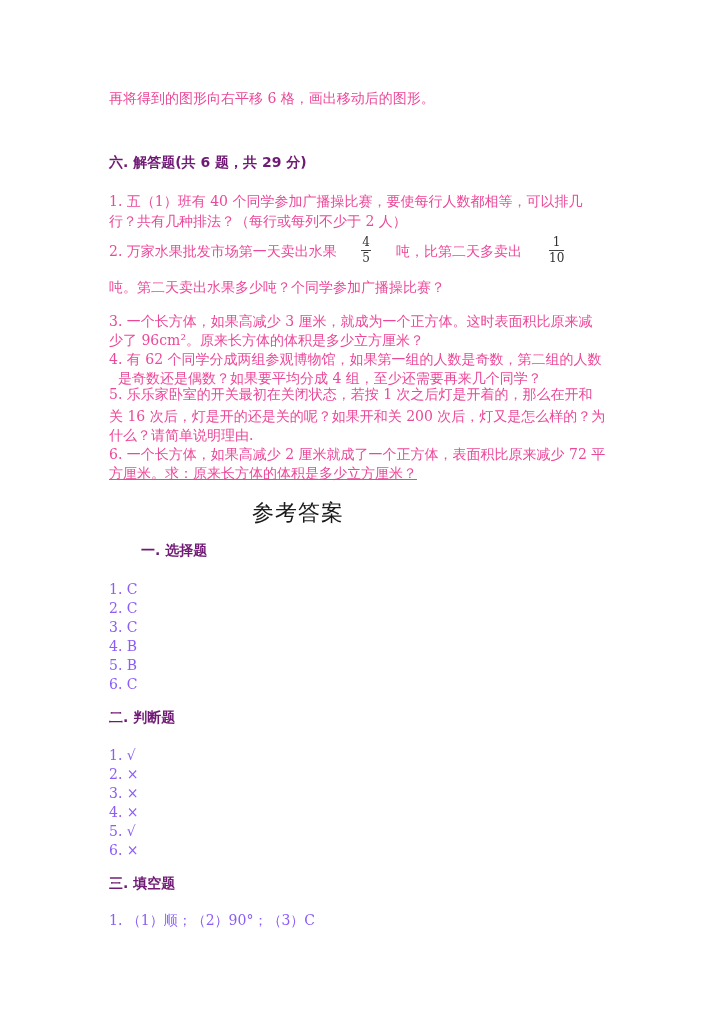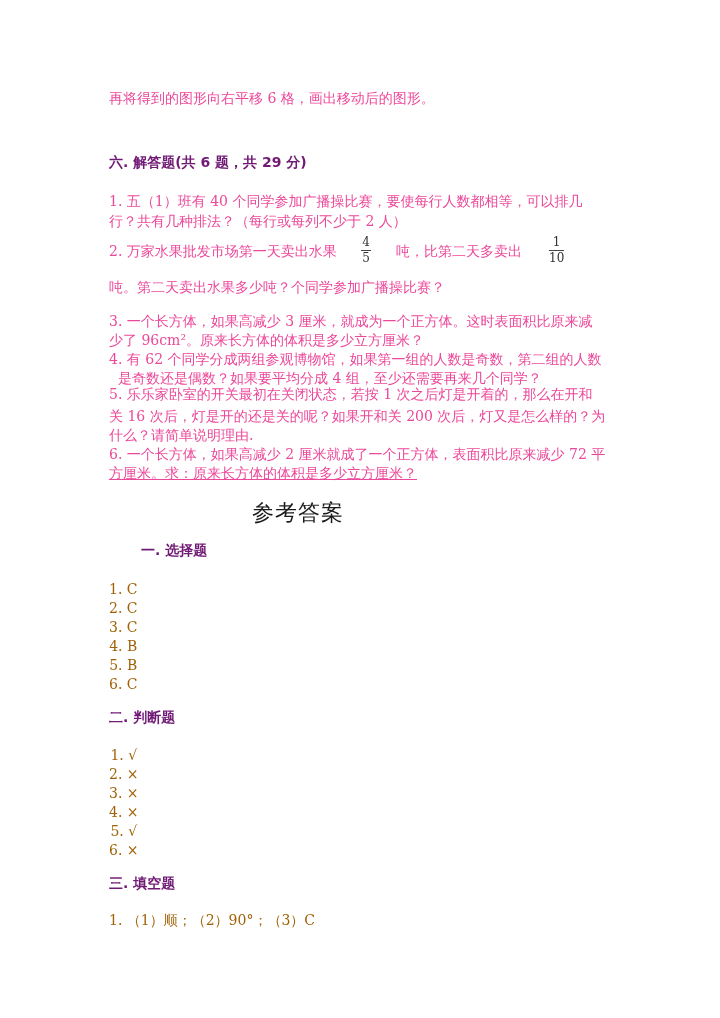--- a/index.html
+++ b/index.html
@@ -11,21 +11,21 @@
     .abs { position: absolute; }
     .line { font-size: 14px; line-height: 20px; white-space: nowrap; color: #ec4899; }
     .heading { font-family: "DejaVu Sans", "Liberation Sans", sans-serif; font-size: 14px; font-weight: bold; color: #701a75; white-space: nowrap; }
     .title { font-size: 22px; color: #1a1a1a; letter-spacing: 1px; white-space: nowrap; }
     .frac {
       display: inline-flex; flex-direction: column; align-items: center;
       font-size: 12px; line-height: 13px; color: #333;
       position: absolute;
     }
     .frac .bar { width: 100%; min-width: 10px; border-top: 1px solid #444; margin: 1px 0; }
-    .ans { font-size: 14px; line-height: 19px; color: #a16207; white-space: nowrap; text-align: center; }
+    .ans { font-size: 14px; line-height: 19px; color: #8b5cf6; white-space: nowrap; }
   </style>
 </head>
 <body>
 
 <div>
 
   <div class="abs line" style="left:109px; top:88px;">再将得到的图形向右平移 6 格，画出移动后的图形。</div>
 
   <div class="abs heading" style="left:109px; top:154px;">六. 解答题(共 6 题，共 29 分)</div>
 

